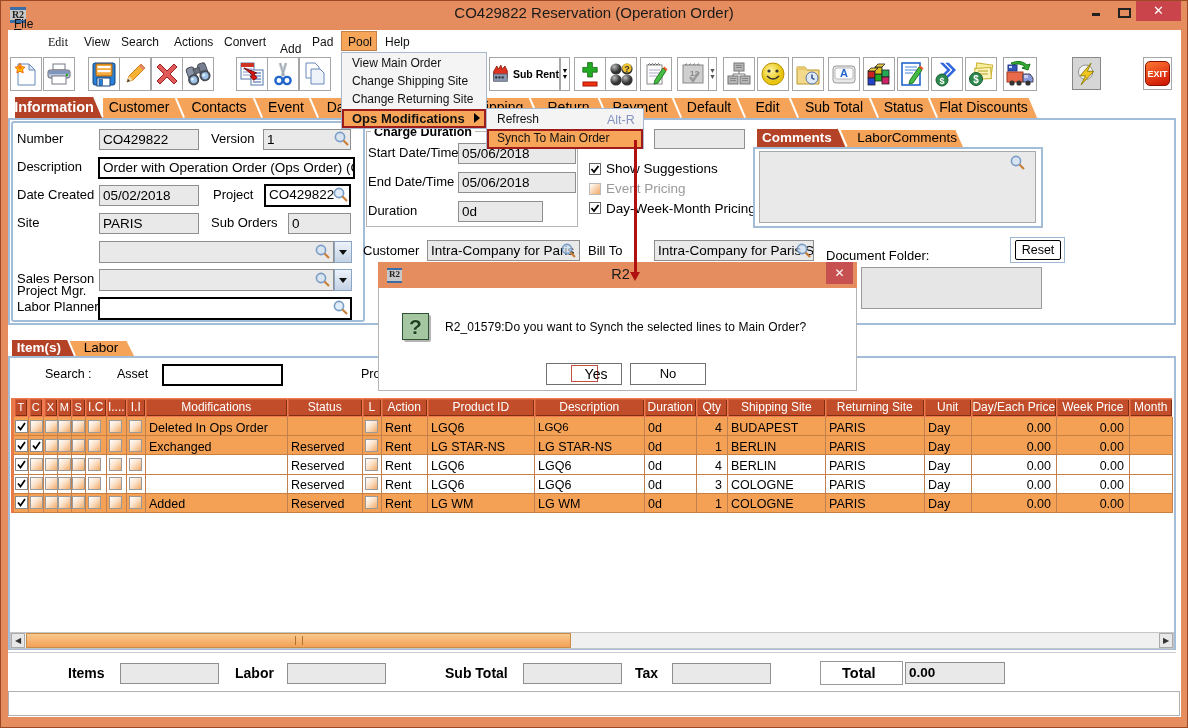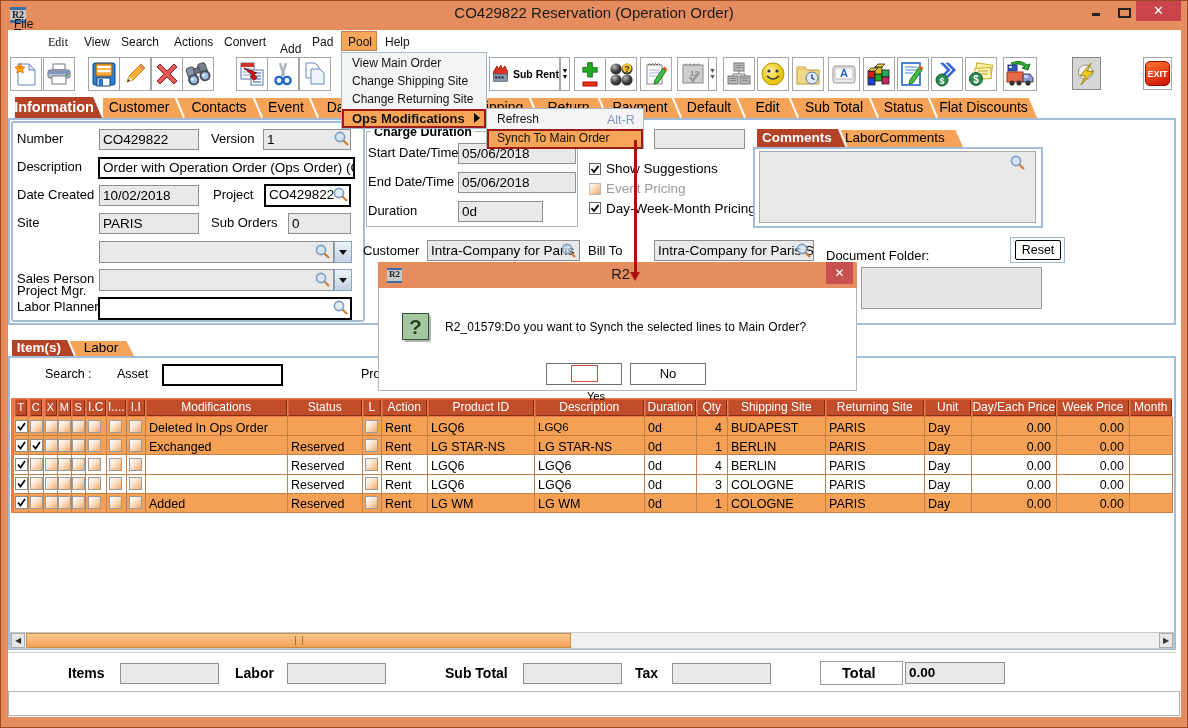--- a/index.html
+++ b/index.html
@@ -312,21 +312,21 @@
 <div class="lbl" style="left:17px;top:271px;">Sales Person</div>
 <div class="lbl" style="left:17px;top:299px;">Labor Planner</div>
 <div class="fld" style="left:99px;top:129px;width:100px;height:21px;">CO429822</div>
 <div class="lbl" style="left:211px;top:131px;">Version</div>
 <div class="fld" style="left:263px;top:129px;width:88px;height:21px;">1</div>
 <svg class="ab" style="left:333px;top:130px;" width="17" height="17" viewBox="0 0 17 17">
     <circle cx="7" cy="7" r="4.6" fill="#cfe3f5" fill-opacity="0.65" stroke="#7a9cc4" stroke-width="1.6"></circle>
     <path d="M10.5 10.5L15 15" stroke="#c8803a" stroke-width="2.2"></path>
   </svg>
 <div class="fldw" style="left:98px;top:157px;width:257px;height:22px;">Order with Operation Order (Ops Order) (Ops (</div>
-<div class="fld" style="left:99px;top:185px;width:100px;height:21px;">10/02/2018</div>
+<div class="fld" style="left:99px;top:185px;width:100px;height:21px;">05/02/2018</div>
 <div class="lbl" style="left:213px;top:187px;">Project</div>
 <div class="fldw" style="left:264px;top:184px;width:87px;height:23px;">CO429822</div>
 <svg class="ab" style="left:332px;top:186px;" width="17" height="17" viewBox="0 0 17 17">
     <circle cx="7" cy="7" r="4.6" fill="#cfe3f5" fill-opacity="0.65" stroke="#7a9cc4" stroke-width="1.6"></circle>
     <path d="M10.5 10.5L15 15" stroke="#c8803a" stroke-width="2.2"></path>
   </svg>
 <div class="fld" style="left:99px;top:213px;width:100px;height:21px;">PARIS</div>
 <div class="lbl" style="left:211px;top:215px;">Sub Orders</div>
 <div class="fld" style="left:288px;top:213px;width:63px;height:21px;">0</div>
 <div class="fld" style="left:99px;top:241px;width:235px;height:22px;"></div>
@@ -375,21 +375,21 @@
     <circle cx="7" cy="7" r="4.6" fill="#cfe3f5" fill-opacity="0.65" stroke="#7a9cc4" stroke-width="1.6"></circle>
     <path d="M10.5 10.5L15 15" stroke="#c8803a" stroke-width="2.2"></path>
   </svg>
 <div class="lbl" style="left:588px;top:243px;">Bill To</div>
 <div class="fld" style="left:654px;top:240px;width:160px;height:21px;">Intra-Company for Paris Si</div>
 <svg class="ab" style="left:795px;top:242px;" width="17" height="17" viewBox="0 0 17 17">
     <circle cx="7" cy="7" r="4.6" fill="#cfe3f5" fill-opacity="0.65" stroke="#7a9cc4" stroke-width="1.6"></circle>
     <path d="M10.5 10.5L15 15" stroke="#c8803a" stroke-width="2.2"></path>
   </svg>
 <div class="ab" style="left:836px;top:129px;width:127px;height:18px;background:#f5a359;border-top:1px solid #fff;clip-path:polygon(0 100%,0 0,calc(100% - 8px) 0,100% 100%);z-index:4;"></div>
-<div class="ab" style="left:845px;top:129px;width:112px;height:18px;font-size:13.5px;text-align:left;line-height:18px;z-index:4;">LaborComments</div>
+<div class="ab" style="left:845px;top:129px;width:112px;height:18px;font-size:13.5px;text-align:right;line-height:18px;z-index:4;">LaborComments</div>
 <div class="ab" style="left:755px;top:127px;width:90px;height:20px;background:#b34227;border-top:2px solid #fff;border-left:2px solid #fff;clip-path:polygon(0 100%,0 0,calc(100% - 8px) 0,100% 100%);z-index:5;"></div>
 <div class="ab" style="left:837px;top:126px;width:2px;height:22px;background:#fff;transform:rotate(-23deg);transform-origin:top right;z-index:5;"></div>
 <div class="ab" style="left:755px;top:127px;width:84px;height:20px;font-size:13.5px;font-weight:bold;color:#fff;text-align:center;line-height:21px;z-index:5;">Comments</div>
 <div class="ab" style="left:753px;top:147px;width:290px;height:81px;background:#fff;border:2px solid #a3bdd8;"></div>
 <div class="ab" style="left:759px;top:151px;width:277px;height:72px;background:#e9e9e9;border:1px solid #a9a9a9;"></div>
 <svg class="ab" style="left:1009px;top:154px;" width="17" height="17" viewBox="0 0 17 17">
     <circle cx="7" cy="7" r="4.6" fill="#cfe3f5" fill-opacity="0.65" stroke="#7a9cc4" stroke-width="1.6"></circle>
     <path d="M10.5 10.5L15 15" stroke="#c8803a" stroke-width="2.2"></path>
   </svg>
 <div class="lbl" style="left:826px;top:248px;">Document Folder:</div>
@@ -700,16 +700,16 @@
 <div class="ab" style="left:378px;top:262px;width:479px;height:26px;background:#e58d5e;z-index:61;"></div>
 <div class="ab" style="left:387px;top:268px;width:15px;height:15px;background:#c8c8c8;border-top:2.5px solid #3a6ea5;border-bottom:2.5px solid #3a6ea5;font-size:9px;font-weight:bold;color:#222;text-align:center;line-height:9px;z-index:62;font-family:'Liberation Serif',serif;">R2</div>
 <div class="ab" style="left:381px;top:266px;width:479px;text-align:center;font-size:14.5px;color:#1a1a1a;z-index:62;">R2</div>
 <div class="ab" style="left:826px;top:262px;width:27px;height:22px;background:#c75050;color:#fff;text-align:center;font-size:12px;line-height:22px;z-index:62;">✕</div>
 <div class="ab" style="left:404px;top:315px;width:27px;height:27px;background:#b5b5b5;z-index:61;border-radius:2px;"></div>
 <div class="ab" style="left:402px;top:313px;width:27px;height:27px;background:#a4c6a0;border:1.5px solid #2f5233;z-index:62;"></div>
 <div class="ab" style="left:402px;top:313px;width:27px;height:27px;text-align:center;font-size:21px;font-weight:bold;color:#1d4220;line-height:27px;z-index:63;text-shadow:0 0 2px #d8ecd4;">?</div>
 <div class="ab" style="left:445px;top:320px;font-size:12px;letter-spacing:0.1px;color:#000;z-index:62;">R2_01579:Do you want to Synch the selected lines to Main Order?</div>
 <div class="ab" style="left:546px;top:363px;width:76px;height:22px;background:#fff;border:1px solid #707070;z-index:62;"></div>
 <div class="ab" style="left:571px;top:365px;width:27px;height:17px;border:1px solid #c1513f;z-index:63;"></div>
-<div class="ab" style="left:546px;top:366px;width:100px;text-align:center;font-size:11px;z-index:64;margin-top:24px;">Yes</div>
+<div class="ab" style="left:546px;top:366px;width:100px;text-align:center;font-size:14px;z-index:64;">Yes</div>
 <div class="ab" style="left:630px;top:363px;width:76px;height:22px;background:#fff;border:1px solid #707070;z-index:62;"></div>
 <div class="ab" style="left:630px;top:366px;width:76px;text-align:center;font-size:13px;z-index:63;">No</div>
 <div class="ab" style="left:634px;top:140px;width:2.5px;height:134px;background:#b01010;z-index:70;"></div>
 <div class="ab" style="left:630px;top:272px;width:0;height:0;border-left:5.5px solid transparent;border-right:5.5px solid transparent;border-top:9px solid #b01010;z-index:70;"></div>
 </body></html>

